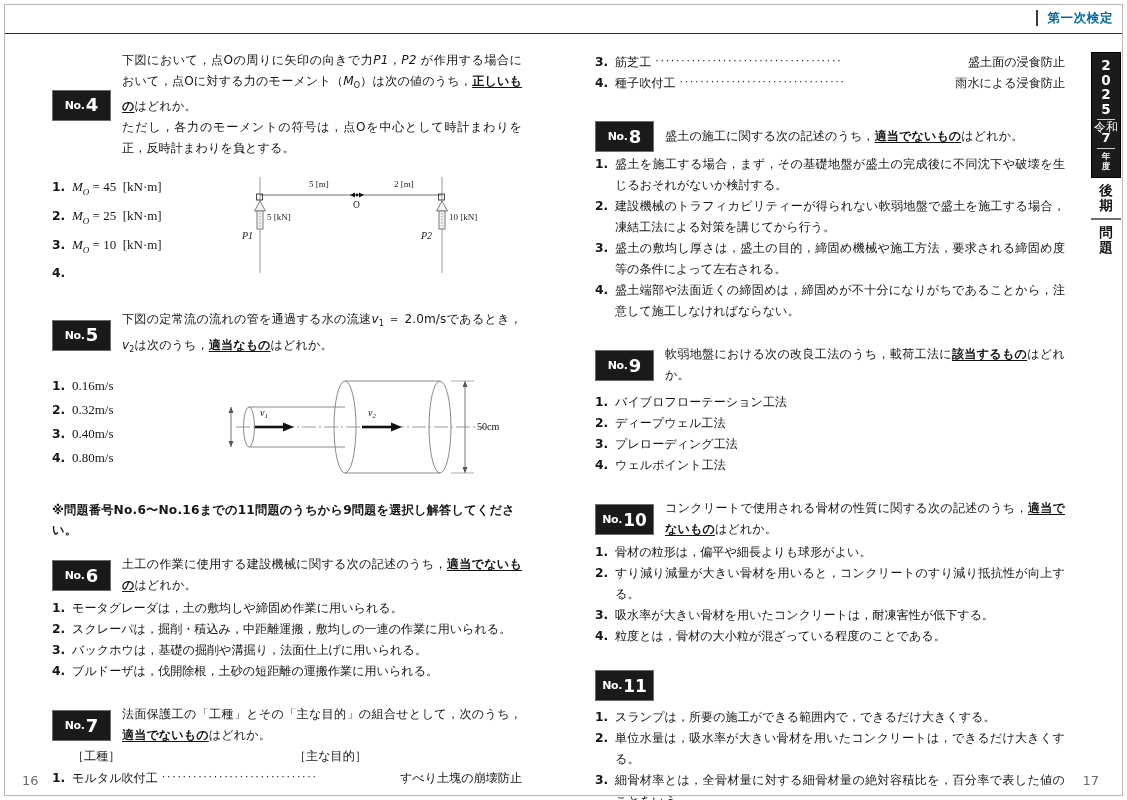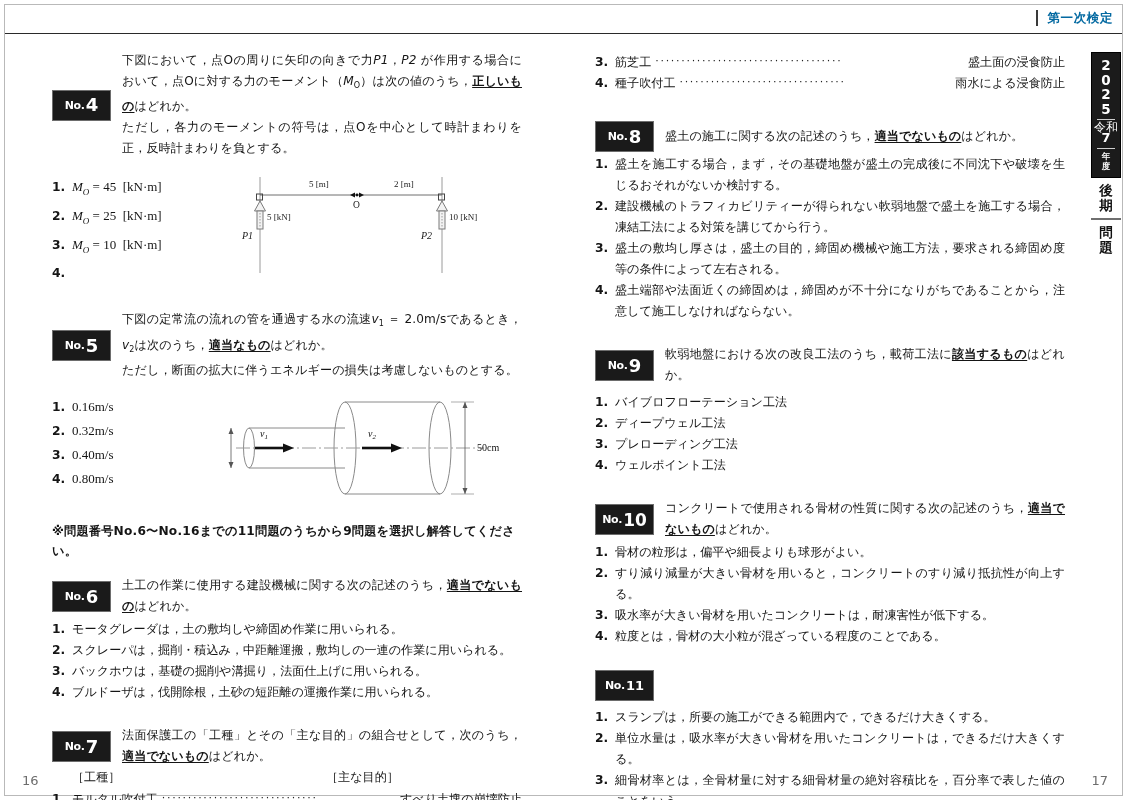--- a/index.html
+++ b/index.html
@@ -191,21 +191,20 @@
     top: -2px;
   }
   .leadrow .lead-right { white-space: nowrap; }
 
   .colhdr {
     display: flex;
     font-family: "DejaVu Sans", "Liberation Sans", sans-serif;
     font-size: 12.1px;
     line-height: 20px;
     margin-left: 20px;
-    gap: 32px;
   }
   .colhdr .c1 { width: 222px; }
 
   .notice {
     font-family: "DejaVu Sans", "Liberation Sans", sans-serif;
     font-size: 12.2px;
     font-weight: bold;
     line-height: 20px;
     margin: 14px 0 14px 0;
     letter-spacing: .2px;
@@ -216,21 +215,21 @@
 
   
   .pgnum {
     position: absolute;
     bottom: 12px;
     font-family: "DejaVu Sans", "Liberation Sans", sans-serif;
     font-size: 13px;
     color: #6d6d6d;
   }
   .pgnum.left  { left: 22px; }
-  .pgnum.right { right: 19px; }
+  .pgnum.right { right: 28px; }
 
   .gutter {
     position: absolute;
     left: 563px; top: 5px; width: 1px; height: 790px;
     background: transparent;
   }
 </style>
 </head>
 <body>
 
@@ -331,21 +330,20 @@
     </div>
 
     <div class="qblock" style="margin-top:22px;">
       <div class="qhead">
         <div class="nobadge">
           <span class="no">No.</span>
             <span class="num">5</span>
         </div>
         <div class="qtext">
           下図の定常流の流れの管を通過する水の流速<i>v</i><sub style="font-size:8px">1</sub> ＝ 2.0m/sであるとき，<i>v</i><sub style="font-size:8px">2</sub>は次のうち，<span class="u">適当なもの</span>はどれか。<br>
-          <span>ただし，断面の拡大に伴うエネルギーの損失は考慮しないものとする。</span>
         </div>
       </div>
 
       <div style="display:flex; margin-top:12px;">
         <ol class="opts math" style="width:170px;">
           <li>
               <span class="mk">1.</span>
               <span class="body">0.16m/s</span>
             </li>
           <li>
@@ -571,21 +569,21 @@
             <span class="mk">4.</span>
             <span class="body">粒度とは，骨材の大小粒が混ざっている程度のことである。</span>
           </li>
       </ol>
     </div>
 
     <div class="qblock" style="margin-top:22px;">
       <div class="qhead">
         <div class="nobadge">
           <span class="no">No.</span>
-            <span class="num" style="font-size:13px">11</span>
+            <span class="num" style="font-size:17px">11</span>
         </div>
       </div>
       <ol class="opts" style="margin-top:6px;">
         <li>
             <span class="mk">1.</span>
             <span class="body">スランプは，所要の施工ができる範囲内で，できるだけ大きくする。</span>
           </li>
         <li>
             <span class="mk">2.</span>
             <span class="body">単位水量は，吸水率が大きい骨材を用いたコンクリートは，できるだけ大きくする。</span>

